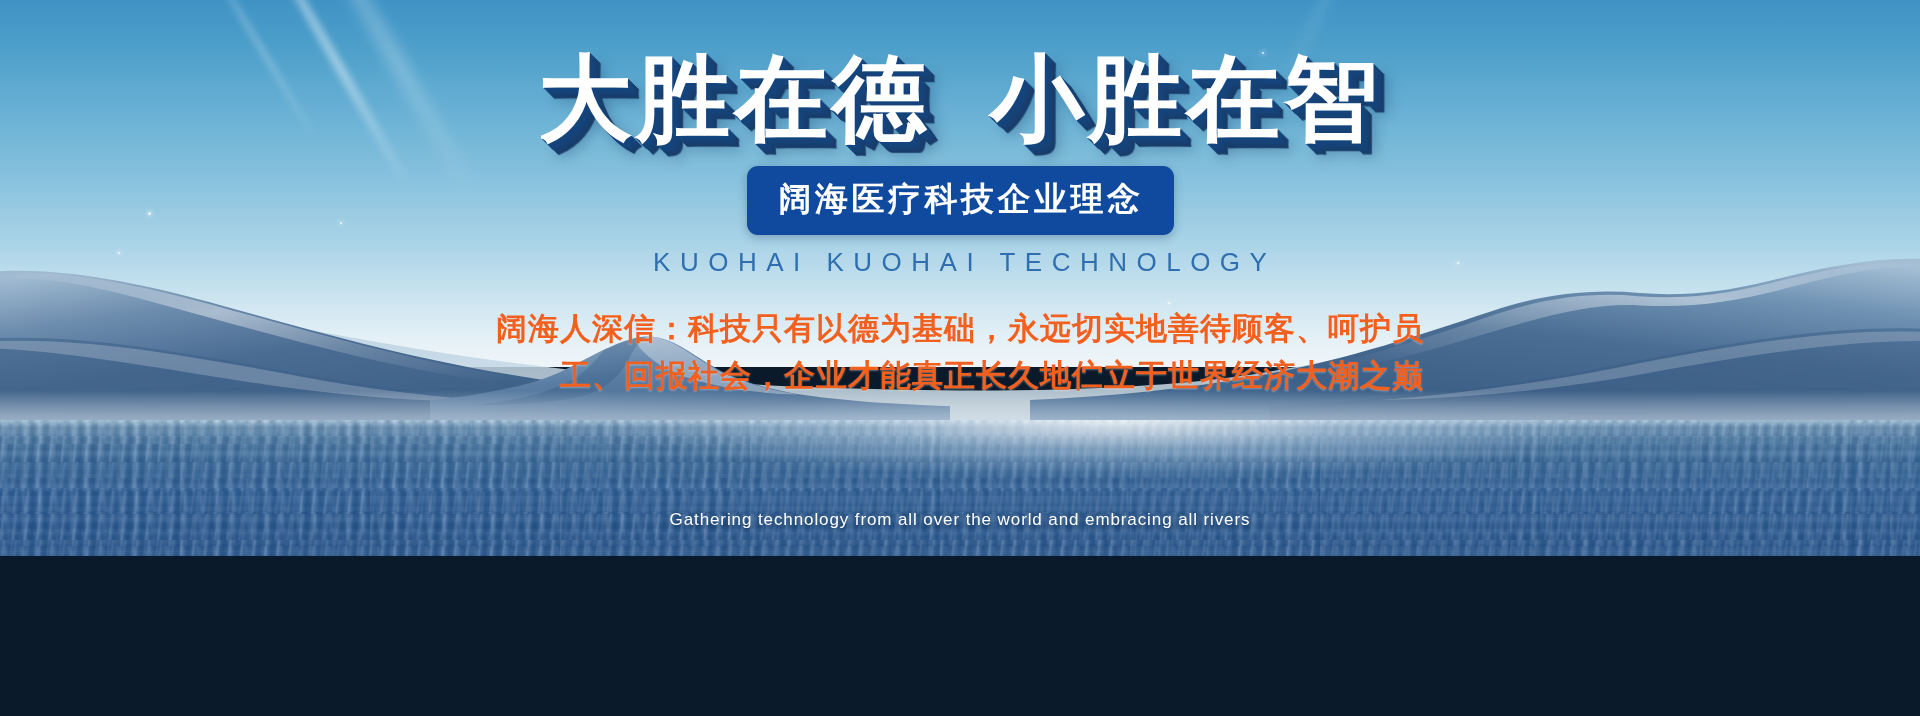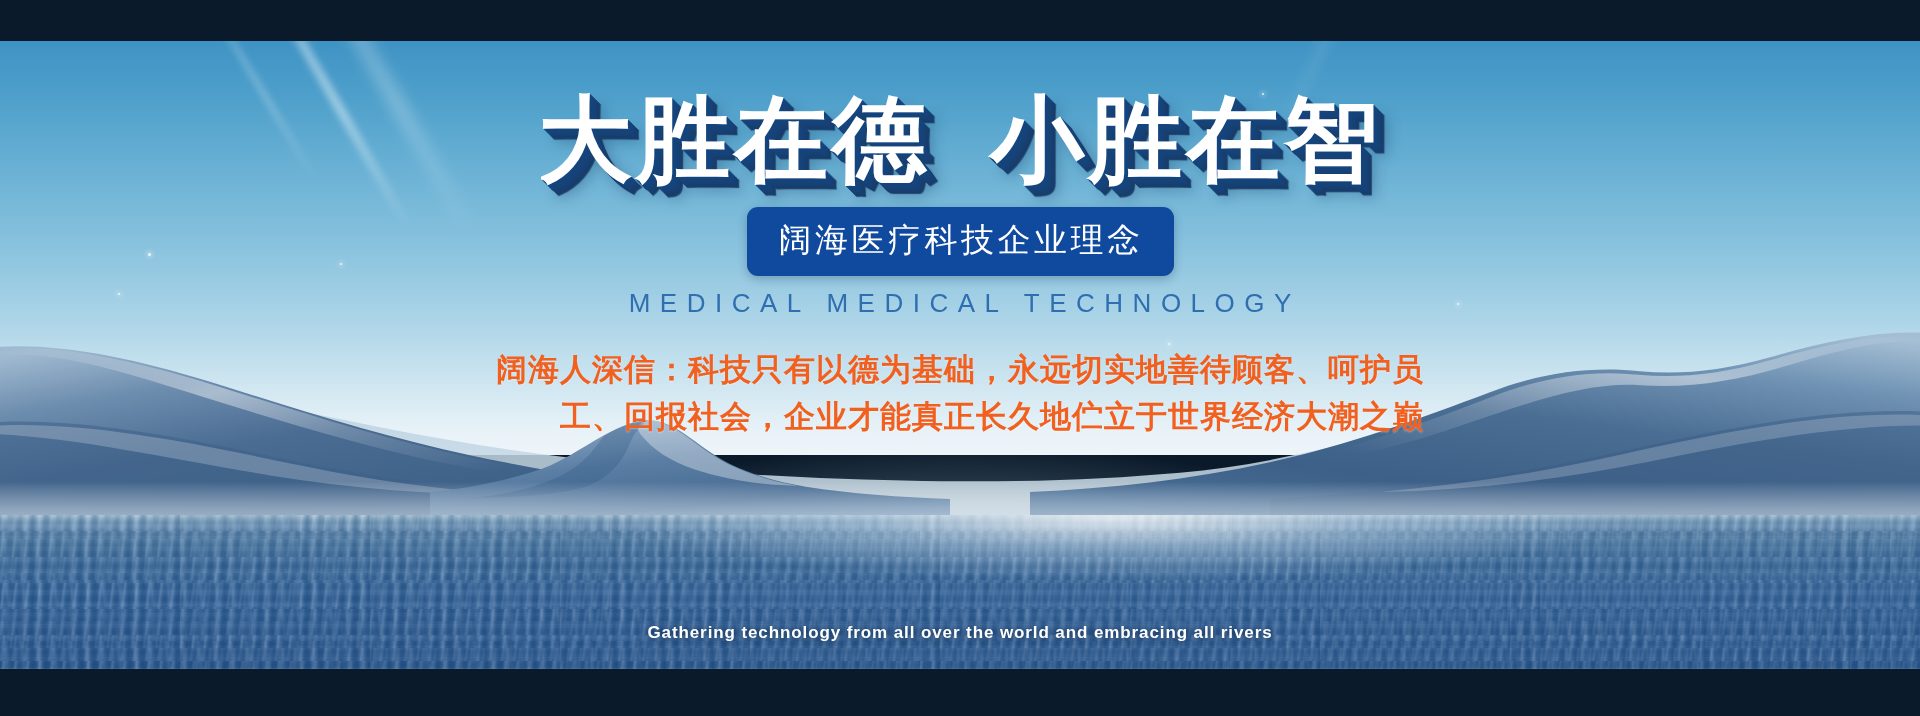--- a/index.html
+++ b/index.html
@@ -6,25 +6,24 @@
   html, body {
     margin: 0;
     padding: 0;
     background: #0a1a2a;
   }
   * { box-sizing: border-box; }
 
   .banner {
     position: relative;
     width: 1920px;
-    height: 628px;
+    height: 556px;
     overflow: hidden;
     font-family: "Liberation Sans", "DejaVu Sans", sans-serif;
     user-select: none;
-    margin-top: 41px;
   }
 
   
   .sky {
     position: absolute;
     inset: 0 0 34% 0;
     background:
       linear-gradient(to bottom,
         #3f93c4 0%,
         #4fa0cb 14%,
@@ -171,21 +170,21 @@
       10px 10px 0 #193d6a,
       11px 11px 1px rgba(20,55,100,.85),
       13px 13px 14px rgba(15,45,85,.35);
   }
 
   .badge {
     margin-top: 16px;
     background: #104a9e;
     color: #ffffff;
     font-size: 33px;
-    font-weight: 400;
+    font-weight: 700;
     letter-spacing: 3.5px;
     padding: 11px 30px 13px 32px;
     border-radius: 11px;
     white-space: nowrap;
     box-shadow: 0 3px 10px rgba(12,40,80,.28);
   }
 
   .subtitle-en {
     margin-top: 12px;
     color: #2f6fb0;
@@ -217,21 +216,21 @@
   }
   .footer-cn {
     font-size: 38px;
     font-weight: 700;
     letter-spacing: 2px;
     text-shadow: 0 2px 9px rgba(10,35,65,.6), 0 0 3px rgba(10,35,65,.45);
   }
   .footer-en {
     margin-top: 7px;
     font-size: 17px;
-    font-weight: 700;
+    font-weight: 400;
     letter-spacing: .9px;
     text-shadow: 0 1px 6px rgba(10,35,65,.75);
   }
 </style>
 </head>
 <body>
 
 <div class="banner">
 
   <div class="sky">
@@ -369,21 +368,21 @@
     <div class="ripples r2"></div>
     <div class="water-shine"></div>
   </div>
 
   <div class="content">
 
     <div class="headline">大胜在德  小胜在智</div>
 
     <div class="badge">阔海医疗科技企业理念</div>
 
-    <div class="subtitle-en">MEDICAL MEDICAL TECHNOLOGY</div>
+    <div class="subtitle-en">KUOHAI KUOHAI TECHNOLOGY</div>
 
     <div class="paragraph">阔海人深信：科技只有以德为基础，永远切实地善待顾客、呵护员
 工、回报社会，企业才能真正长久地伫立于世界经济大潮之巅</div>
   </div>
 
   <div class="footer">
     <div class="footer-en">Gathering technology from all over the world and embracing all rivers</div>
   </div>
 
 </div>

